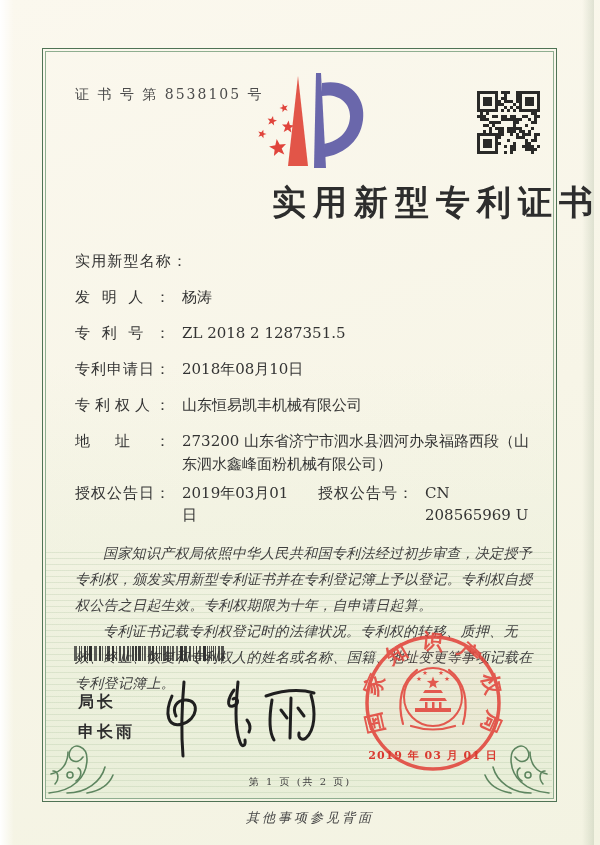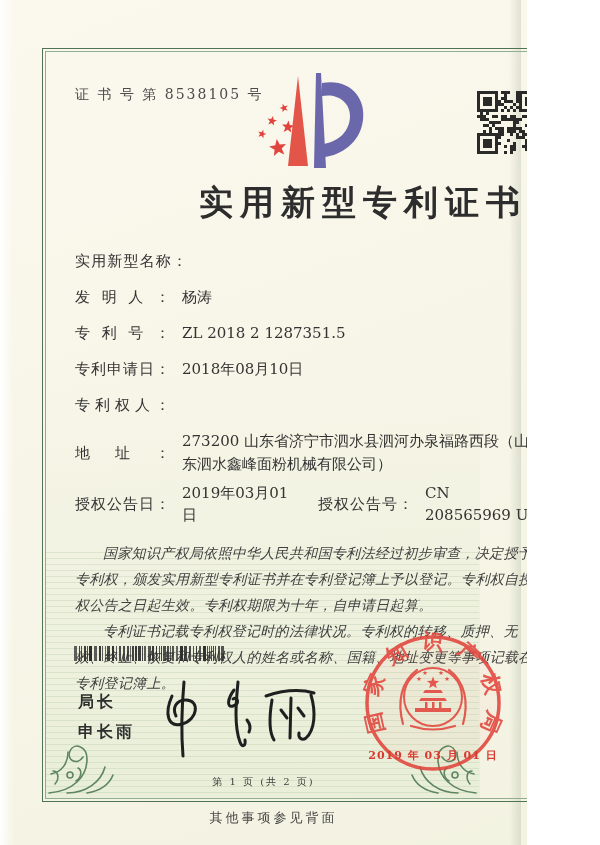--- a/index.html
+++ b/index.html
@@ -1,17 +1,17 @@
 <!DOCTYPE html>
 <html><head>
 <meta charset="utf-8">
 <style>
   html,body{margin:0;padding:0;background:#ffffff;}
   .page{
-    position:relative;width:527px;height:845px;overflow:hidden;
+    position:relative;width:600px;height:845px;overflow:hidden;
     background:linear-gradient(160deg,#fbf8ee 0%,#f7f5e7 55%,#f3f3e2 100%);
     font-family:"DejaVu Serif","Liberation Serif",serif;color:#3a3a3a;
   }
   .scan-edge-left{position:absolute;left:0;top:0;width:14px;height:100%;
     background:linear-gradient(90deg,#ffffff,rgba(255,255,255,0));}
   .scan-edge-right{position:absolute;right:6px;top:0;width:12px;height:100%;
     background:linear-gradient(90deg,rgba(130,150,120,0),rgba(130,150,120,0.22));}
   .inner-tint{position:absolute;left:45px;right:47px;top:50px;bottom:47px;
     background:linear-gradient(180deg,rgba(255,255,252,0) 42%,rgba(221,233,205,0.5) 100%);}
   .guilloche{position:absolute;left:46px;right:48px;top:552px;height:246px;opacity:.55;
@@ -23,21 +23,21 @@
   .corner.bl{left:45px;bottom:48px;}
   .corner.br{right:47px;bottom:48px;transform:scaleX(-1);}
 
   .cert-no{position:absolute;left:75px;top:86px;font-size:14px;letter-spacing:2px;color:#4b4b4b;}
   .logo{position:absolute;left:232px;top:70px;}
   .qr{position:absolute;left:477px;top:91px;width:63px;height:63px;}
   .title{position:absolute;left:0;right:0;top:180px;text-align:right;
     font-size:34px;letter-spacing:7px;font-weight:600;color:#2d2d2d;}
 
   .content-col{position:absolute;left:75px;top:250px;width:458px;font-size:15px;color:#333;}
-  .field-row{display:flex;margin-bottom:14px;line-height:22px;align-items:center;}
+  .field-row{display:flex;margin-bottom:14px;line-height:22px;}
   .f-label{flex:0 0 95px;text-align:justify;text-align-last:justify;}
   .f-label.wide{flex-basis:112px;}
   .f-value{margin-left:12px;}
   .field-row.address{margin-bottom:6px;}
   .field-row.address .f-value{line-height:23px;}
   .grant .f-value.date{flex:0 0 112px;}
   .grant .f-label.second{flex:0 0 95px;margin-left:24px;}
   .paragraphs{margin-top:4px;font-size:14px;line-height:26px;color:#3e3e3e;font-style:italic;}
   .paragraphs p{margin:0;text-indent:2em;letter-spacing:.3px;}
 
@@ -46,21 +46,21 @@
     font-size:16px;font-weight:700;letter-spacing:3px;color:#2e2e2e;}
   .director-name{position:absolute;left:78px;top:722px;font-family:"DejaVu Sans","Liberation Sans",sans-serif;
     font-size:16px;font-weight:700;letter-spacing:3px;color:#2e2e2e;}
   .signature{position:absolute;left:148px;top:676px;}
   .seal{position:absolute;left:355px;top:630px;}
   .seal-date{position:absolute;left:352px;top:748px;width:162px;text-align:center;
     font-size:11px;letter-spacing:1px;color:#d93a30;font-weight:600;}
   .page-number{position:absolute;left:0;right:0;top:775px;text-align:center;
     font-size:10px;letter-spacing:2px;color:#3f3f3f;}
   .back-note{position:absolute;left:0;right:0;top:809px;text-align:center;
-    font-size:13px;letter-spacing:3px;color:#474747;margin-left:20px;}
+    font-size:13px;letter-spacing:3px;color:#474747;font-style:italic;margin-left:20px;}
   .seal-text{font-size:21px;font-weight:700;letter-spacing:13px;}
 </style>
 </head>
 <body>
 
 <div class="page">
   <div class="inner-tint"></div>
   <div class="guilloche"></div>
   <div class="scan-edge-left"></div>
   <div class="scan-edge-right"></div>
@@ -348,20 +348,21 @@
     <div class="field-row">
       <span class="f-label">专利号：</span>
       <span class="f-value">ZL 2018 2 1287351.5</span>
     </div>
     <div class="field-row">
       <span class="f-label">专利申请日：</span>
       <span class="f-value">2018年08月10日</span>
     </div>
     <div class="field-row">
       <span class="f-label">专利权人：</span>
+      <span class="f-value">山东恒易凯丰机械有限公司</span>
     </div>
     <div class="field-row address">
       <span class="f-label">地址：</span>
       <span class="f-value">273200 山东省济宁市泗水县泗河办泉福路西段（山东泗水鑫峰面粉机械有限公司）</span>
     </div>
     <div class="field-row grant">
       <span class="f-label">授权公告日：</span>
       <span class="f-value date">2019年03月01日</span>
       <span class="f-label second">授权公告号：</span>
       <span class="f-value">CN 208565969 U</span>

